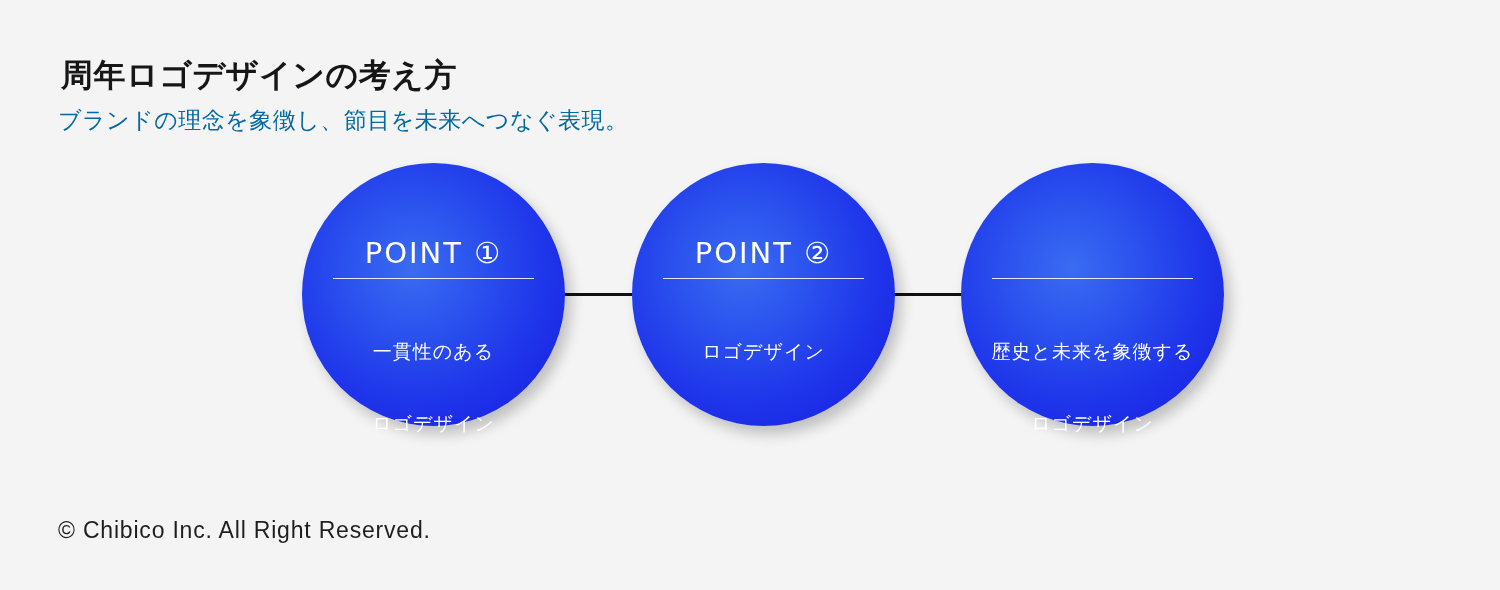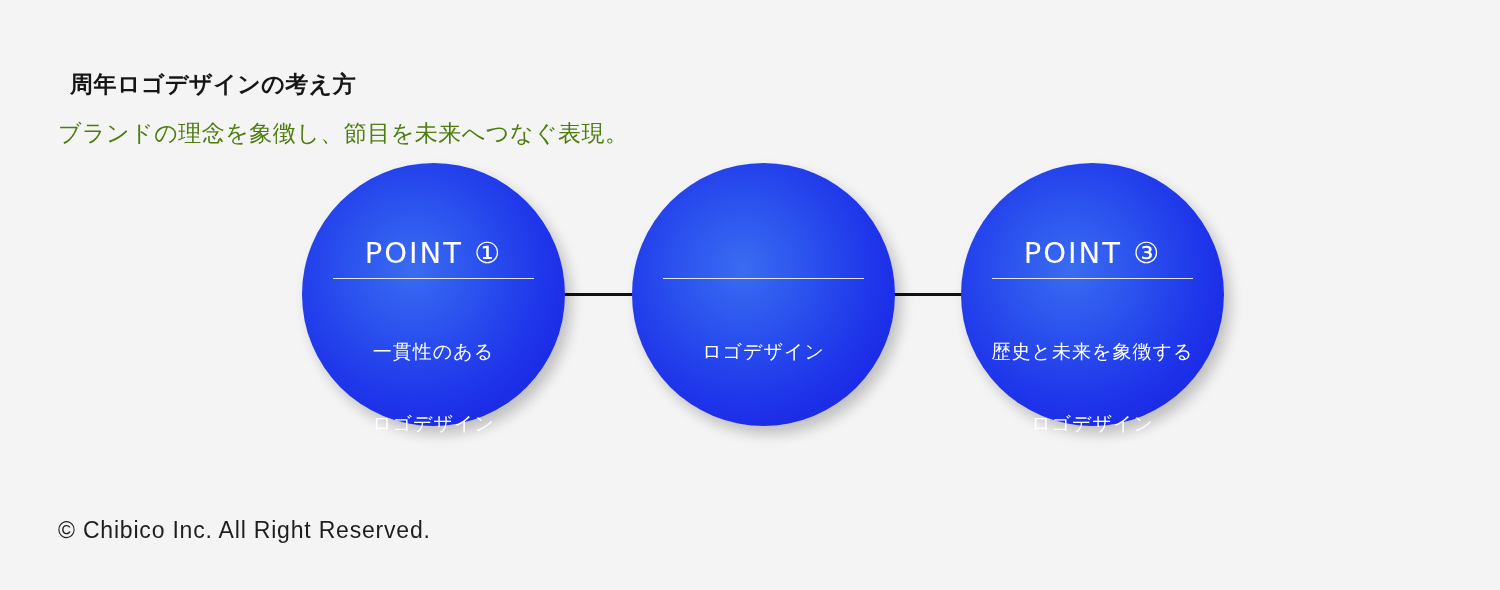--- a/index.html
+++ b/index.html
@@ -14,32 +14,32 @@
       overflow: hidden;
       font-family: "DejaVu Sans", "Liberation Sans", sans-serif;
       color: #1a1a1a;
     }
     .header {
       position: absolute;
       left: 58px;
       top: 52px;
     }
     .title {
-      font-size: 23px;
+      font-size: 32px;
       font-weight: bold;
       line-height: 40px;
       letter-spacing: 0.5px;
       color: #161616;
-      margin: 12px;
+      margin: 3px;
     }
     .subtitle {
       font-size: 23px;
       line-height: 34px;
       margin-top: 8px;
-      color: #4d7c0f;
+      color: #0369a1;
       letter-spacing: 0.5px;
     }
     .diagram {
       position: absolute;
       left: 12px;
       top: 0;
       width: 1500px;
       height: 590px;
     }
     .connector {
@@ -117,28 +117,28 @@
   <div class="circle" style="left:290px;">
     <div class="point-label">POINT ①</div>
     <div class="point-divider"></div>
     <div class="point-text">
       <span>一貫性のある</span>
       <span>ロゴデザイン</span>
     </div>
   </div>
 
   <div class="circle" style="left:620px;">
+    <div class="point-label">POINT ②</div>
     <div class="point-divider"></div>
     <div class="point-text">
       <span>ロゴデザイン</span>
     </div>
   </div>
 
   <div class="circle" style="left:949px;">
-    <div class="point-label">POINT ③</div>
     <div class="point-divider"></div>
     <div class="point-text">
       <span>歴史と未来を象徴する</span>
       <span>ロゴデザイン</span>
     </div>
   </div>
 </div>
 
 <div class="footer">© Chibico Inc. All Right Reserved.</div>
 

